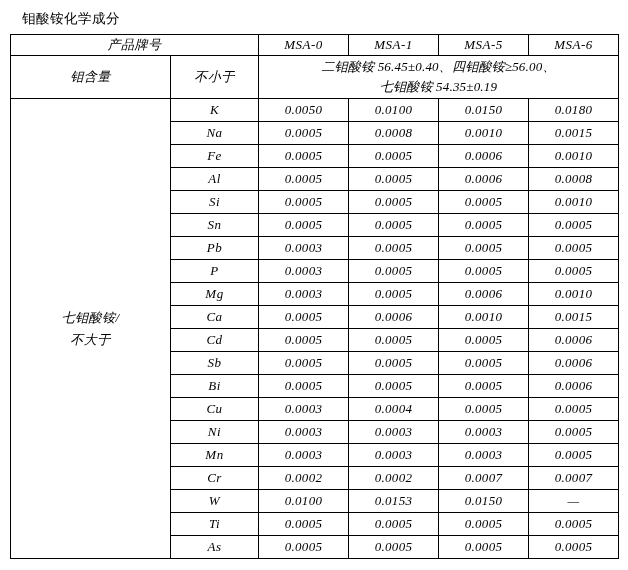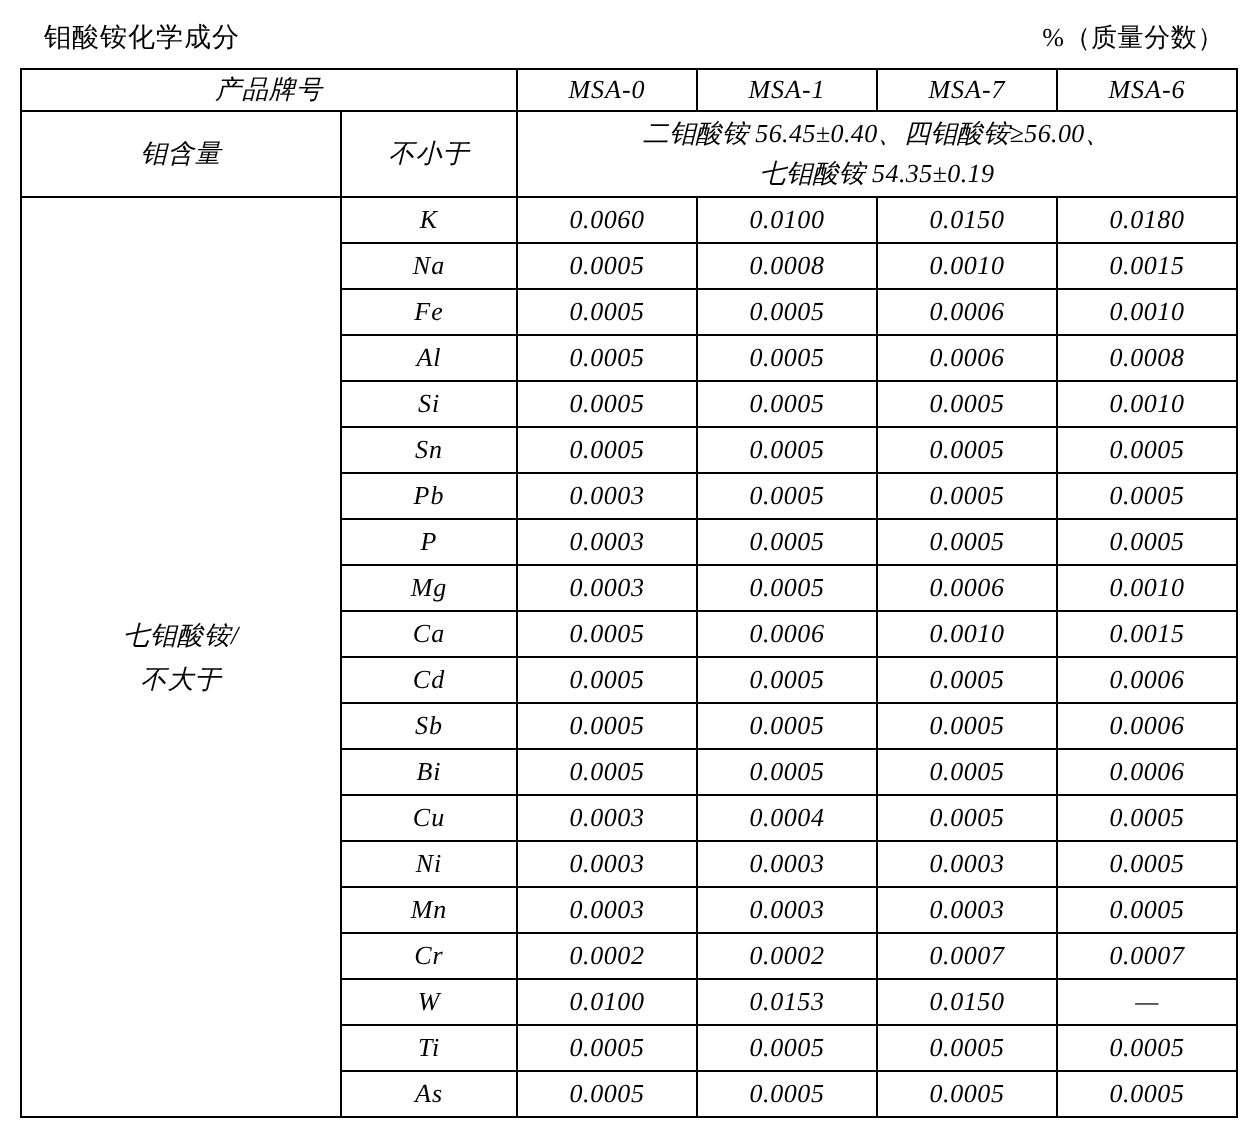--- a/index.html
+++ b/index.html
@@ -92,56 +92,55 @@
   }
   td.datarow { height: 20px; }
 </style>
 </head>
 <body>
 
 <div class="page">
 
   <div class="caption-row">
     <span class="caption-title">钼酸铵化学成分</span>
-    <span class="caption-unit">%（质量分数）</span>
   </div>
 
   <table class="spec">
     <colgroup>
       <col class="col-a">
         <col class="col-b">
         <col class="col-c">
         <col class="col-d">
         <col class="col-e">
         <col class="col-f">
     </colgroup>
     <tbody id="table-body">
       <tr>
         <td colspan="2" class="hdr-label">产品牌号</td>
         <td class="hdr-grade">MSA-0</td>
         <td class="hdr-grade">MSA-1</td>
-        <td class="hdr-grade">MSA-7</td>
+        <td class="hdr-grade">MSA-5</td>
         <td class="hdr-grade">MSA-6</td>
       </tr>
       <tr>
         <td class="mo-name">钼含量</td>
         <td class="mo-cond">不小于</td>
         <td colspan="4" class="mo-value">
           <div>二钼酸铵 56.45±0.40、四钼酸铵≥56.00、</div>
           <div>七钼酸铵 54.35±0.19</div>
         </td>
       </tr>
 
     <tr>
           <td class="imp-label" rowspan="20">
             <div>七钼酸铵/</div>
             <div>不大于</div>
           </td>
           <td class="elem datarow">K</td>
-          <td class="num datarow">0.0060</td>
+          <td class="num datarow">0.0050</td>
           <td class="num datarow">0.0100</td>
           <td class="num datarow">0.0150</td>
           <td class="num datarow">0.0180</td>
         </tr>
         <tr>
           <td class="elem datarow">Na</td>
           <td class="num datarow">0.0005</td>
           <td class="num datarow">0.0008</td>
           <td class="num datarow">0.0010</td>
           <td class="num datarow">0.0015</td>

